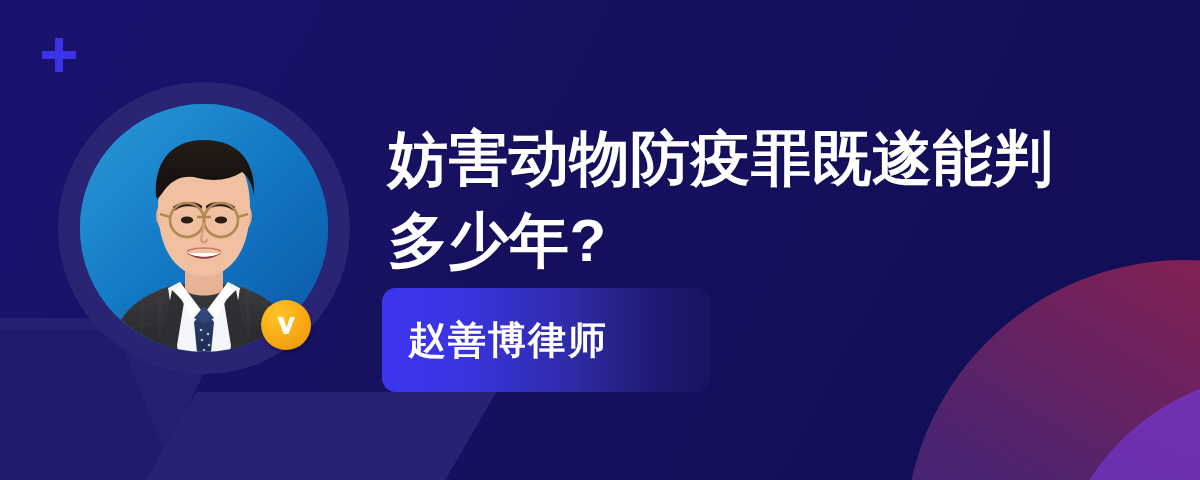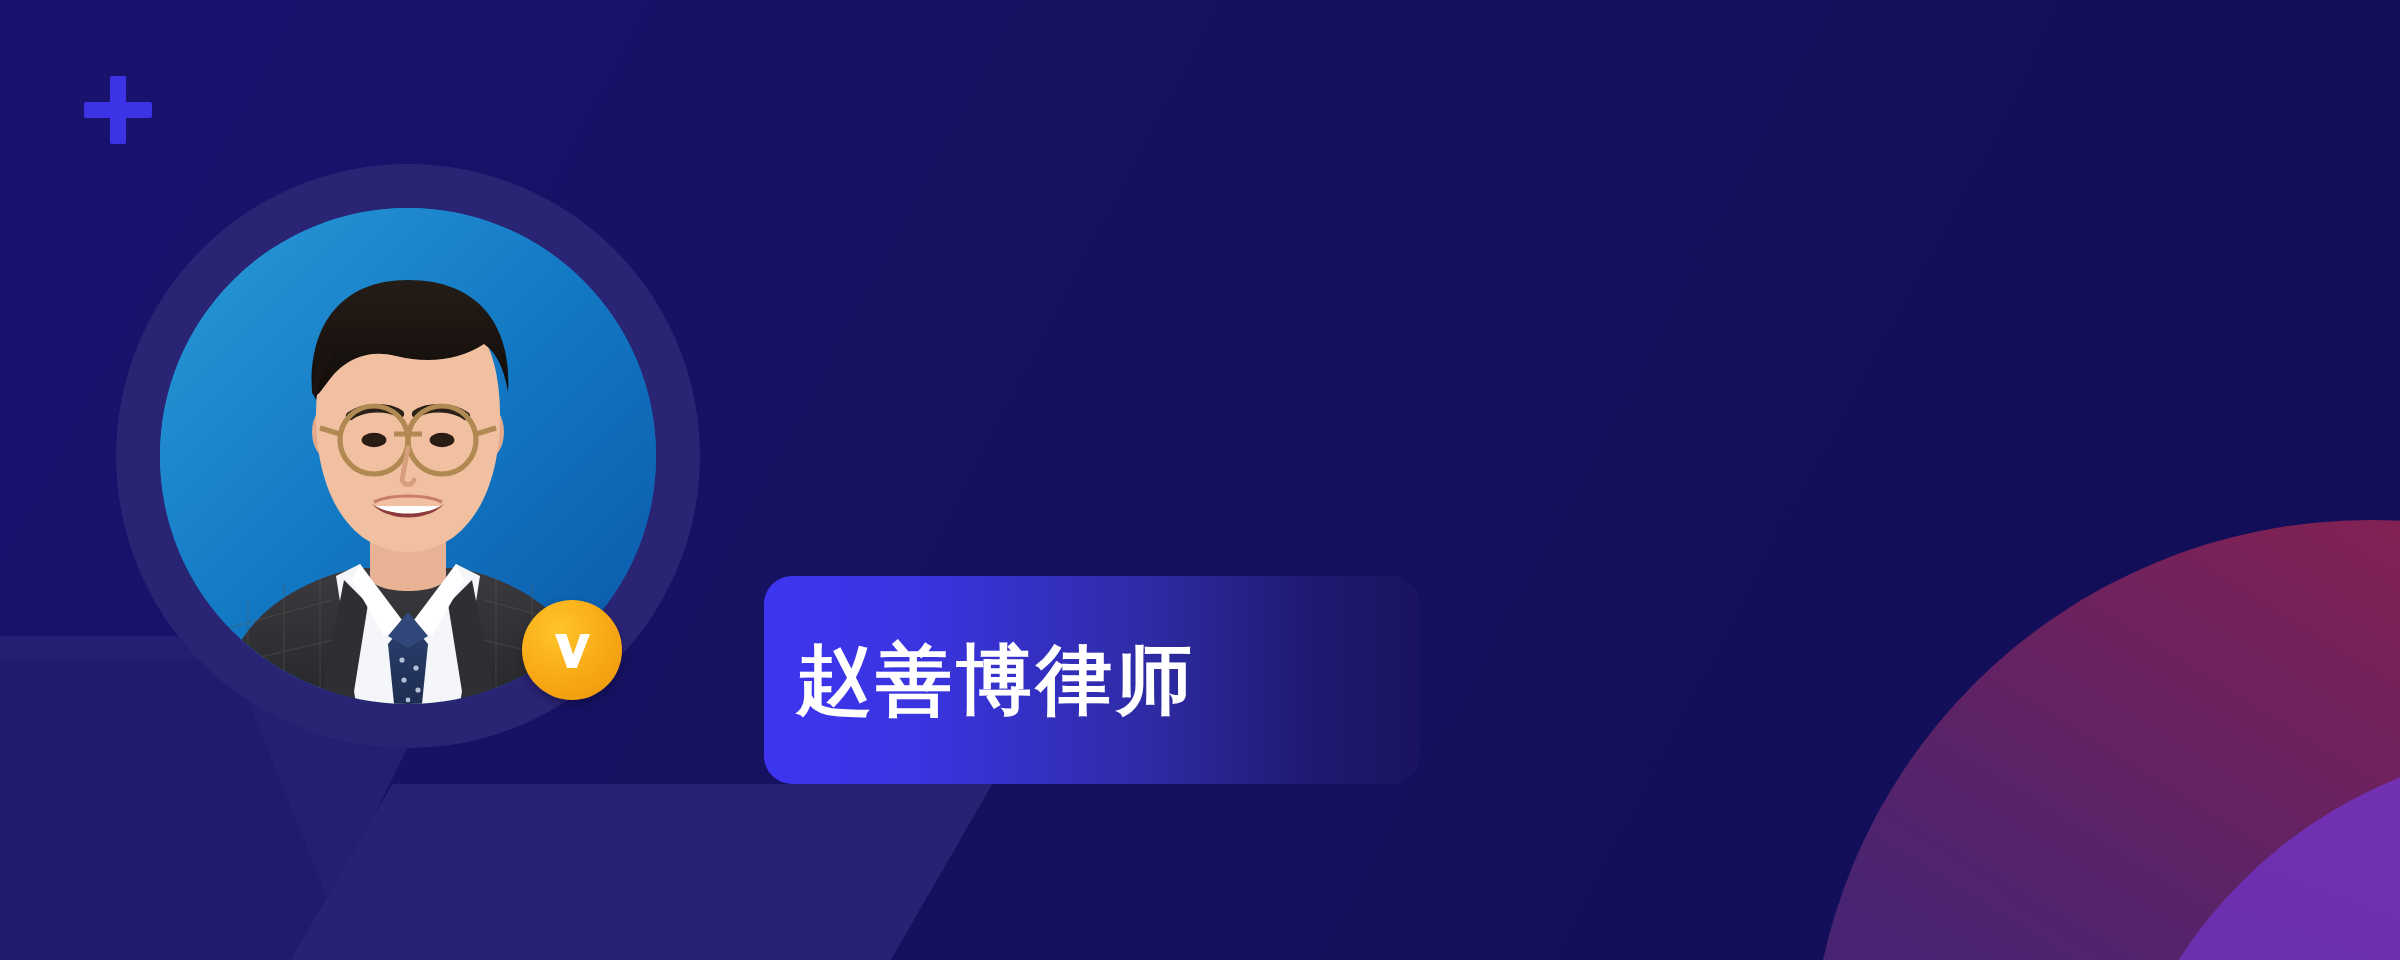--- a/index.html
+++ b/index.html
@@ -167,21 +167,21 @@
     border-radius: 14px;
     background: linear-gradient(90deg, #3d35f0 0%, #3a34e0 24%, #2e2ba6 58%, #1e1a70 84%, #191360 100%);
     display: flex;
     align-items: center;
   }
   .name-badge-label {
     color: #ffffff;
     font-size: 38px;
     font-weight: 700;
     letter-spacing: 2px;
-    margin-left: 16px;
+    margin-left: 26px;
   }
 </style>
 </head>
 <body>
 
 <div id="banner">
 
   <div class="bg-base"></div>
   <div class="blob-outer"></div>
   <div class="blob-inner"></div>
@@ -283,18 +283,22 @@
       </svg>
     </div>
 
     <div class="verified-badge">
       <svg width="30" height="30" viewBox="0 0 30 30" xmlns="http://www.w3.org/2000/svg" aria-hidden="true">
         <path d="M6.5 7 L12.2 7 L15.6 17.4 L19.2 7 L24 7 L17.4 24 L12.6 24 Z" fill="#ffffff"></path>
       </svg>
     </div>
   </div>
 
+  <div class="content">
+    <h1 class="headline">妨害动物防疫罪既遂能判
+多少年?</h1>
+  </div>
 
   <div class="name-badge">
     <span class="name-badge-label">赵善博律师</span>
   </div>
 
 </div>
 
 </body></html>

